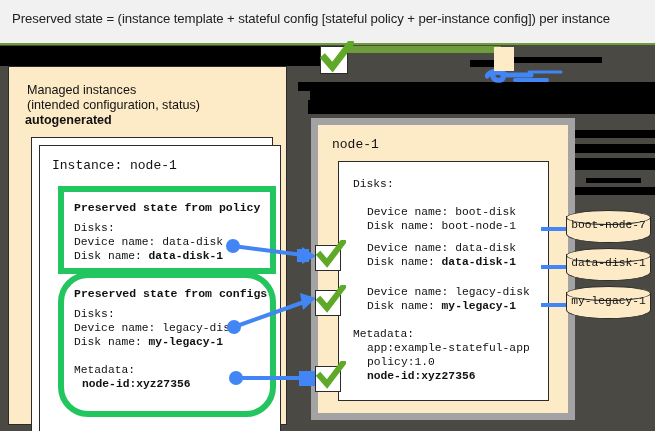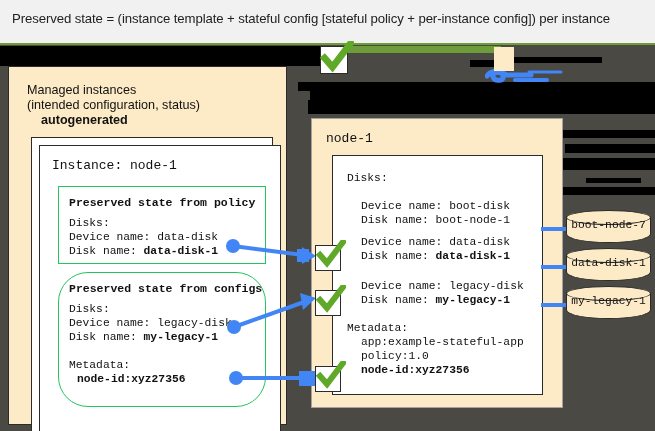--- a/index.html
+++ b/index.html
@@ -41,57 +41,57 @@
   
   #blue-scribble{position:absolute;left:485px;top:68px;width:80px;height:16px;}
 
   
   #left-panel{
     position:absolute;left:8px;top:66px;width:277px;height:357px;
     background:#fdebc8;border:1px solid #2b2b2b;
   }
   #left-title{position:absolute;left:18px;top:16px;font-size:12.6px;font-weight:normal;color:#111;}
   #left-sub{position:absolute;left:18px;top:31px;font-size:12.6px;color:#111;}
-  #left-auto{position:absolute;left:32px;top:46px;font-size:12.6px;font-weight:bold;color:#111;}
+  #left-auto{position:absolute;left:16px;top:46px;font-size:12.6px;font-weight:bold;color:#111;}
 
   
   #instance-card-back{
     position:absolute;left:22px;top:70px;width:240px;height:316px;
     background:#fff;border:1px solid #2b2b2b;
   }
   #instance-card{
     position:absolute;left:30px;top:78px;width:240px;height:328px;
     background:#fff;border:1px solid #2b2b2b;
   }
   #instance-title{
     position:absolute;left:12px;top:12px;
     font-family:"Liberation Mono", monospace;font-size:13px;color:#111;
   }
 
   .inner-box{
-    position:absolute;background:#fff;border:1px solid #22c55e;
+    position:absolute;background:#fff;border:6px solid #22c55e;
     font-family:"Liberation Mono", monospace;
   }
   #policy-box{left:18px;top:40px;width:206px;height:76px;}
   #configs-box{left:18px;top:126px;width:206px;height:133px;border-radius:30px;}
 
   .box-head{
     position:absolute;left:10px;top:9px;font-size:11.5px;font-weight:bold;color:#111;
     font-family:"Liberation Mono", monospace;white-space:nowrap;
   }
   .mono-line{
     position:absolute;font-family:"Liberation Mono", monospace;
     font-size:11.3px;color:#111;white-space:nowrap;
   }
   .mono-line.b{font-weight:bold;}
 
   
   #right-panel{
     position:absolute;left:311px;top:118px;width:250px;height:288px;
-    background:#fdebc8;border:1px solid #a3a3a3;
+    background:#fdebc8;border:7px solid #a3a3a3;
   }
   #node-title{
     position:absolute;left:14px;top:12px;
     font-family:"Liberation Mono", monospace;font-size:13px;color:#111;
   }
   #node-white{
     position:absolute;left:20px;top:36px;width:209px;height:238px;
     background:#fff;border:1px solid #2b2b2b;
   }
 

